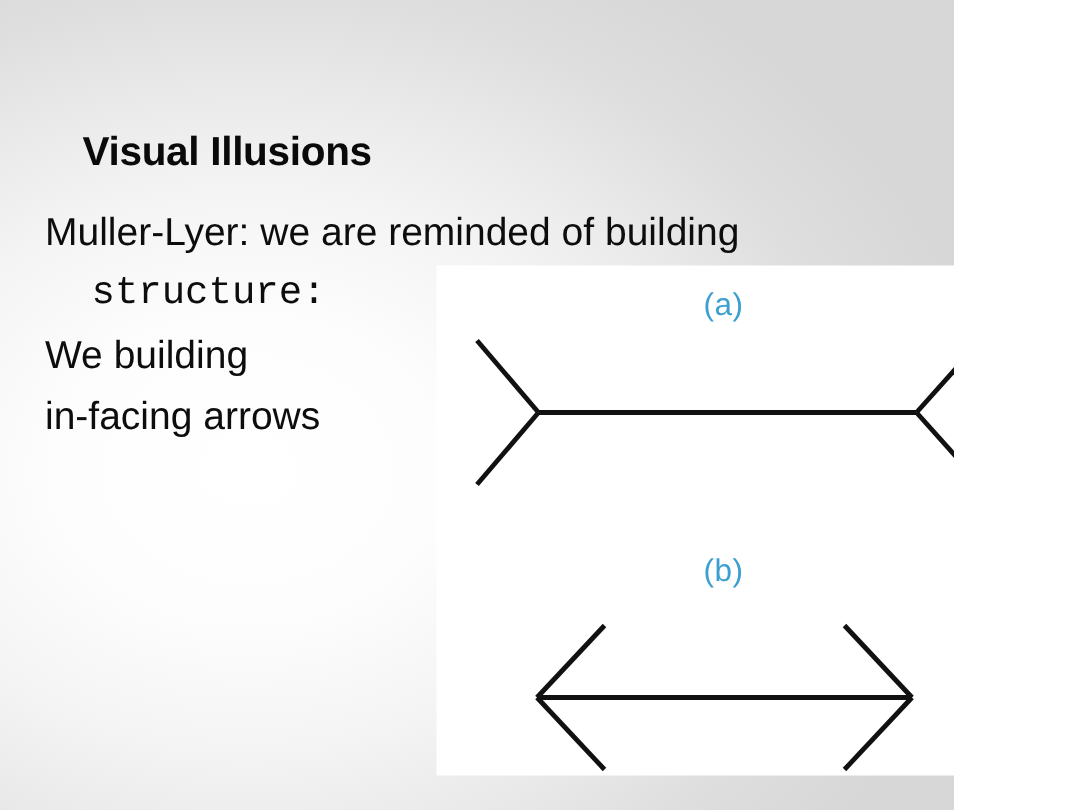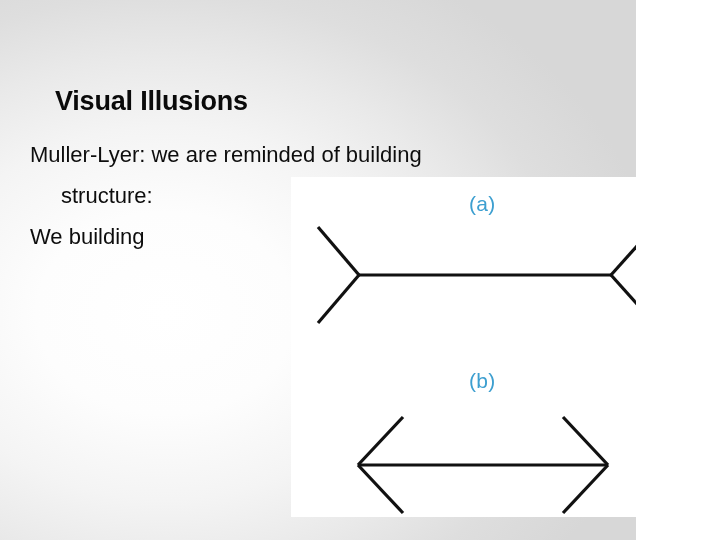--- a/index.html
+++ b/index.html
@@ -44,27 +44,28 @@
   }
 
   
   #body-text {
     position: absolute;
     left: 30px;
     top: 134px;
     width: 330px;
   }
   .body-line {
-    font-size: 22px;
+    font-size: 26px;
     line-height: 41px;
     color: #0d0d0d;
     white-space: nowrap;
   }
   .body-line.indent {
     padding-left: 31px;
+    font-family: Liberation Mono, monospace;
   }
 
   
   #figure-panel {
     position: absolute;
     left: 291px;
     top: 177px;
     width: 392px;
     height: 340px;
     background: #ffffff;
@@ -95,20 +96,21 @@
 <body>
 
 <div id="slide">
 
   <h1 id="slide-title">Visual Illusions</h1>
 
   <div id="body-text">
     <div class="body-line">Muller-Lyer: we are reminded of building</div>
     <div class="body-line indent">structure:</div>
     <div class="body-line">We building</div>
+    <div class="body-line">in-facing arrows</div>
   </div>
 
   <div id="figure-panel">
 
     <span class="fig-label" id="label-a">(a)</span>
 
     <span class="fig-label" id="label-b">(b)</span>
 
     <svg class="fig-svg" width="392" height="340">
 

